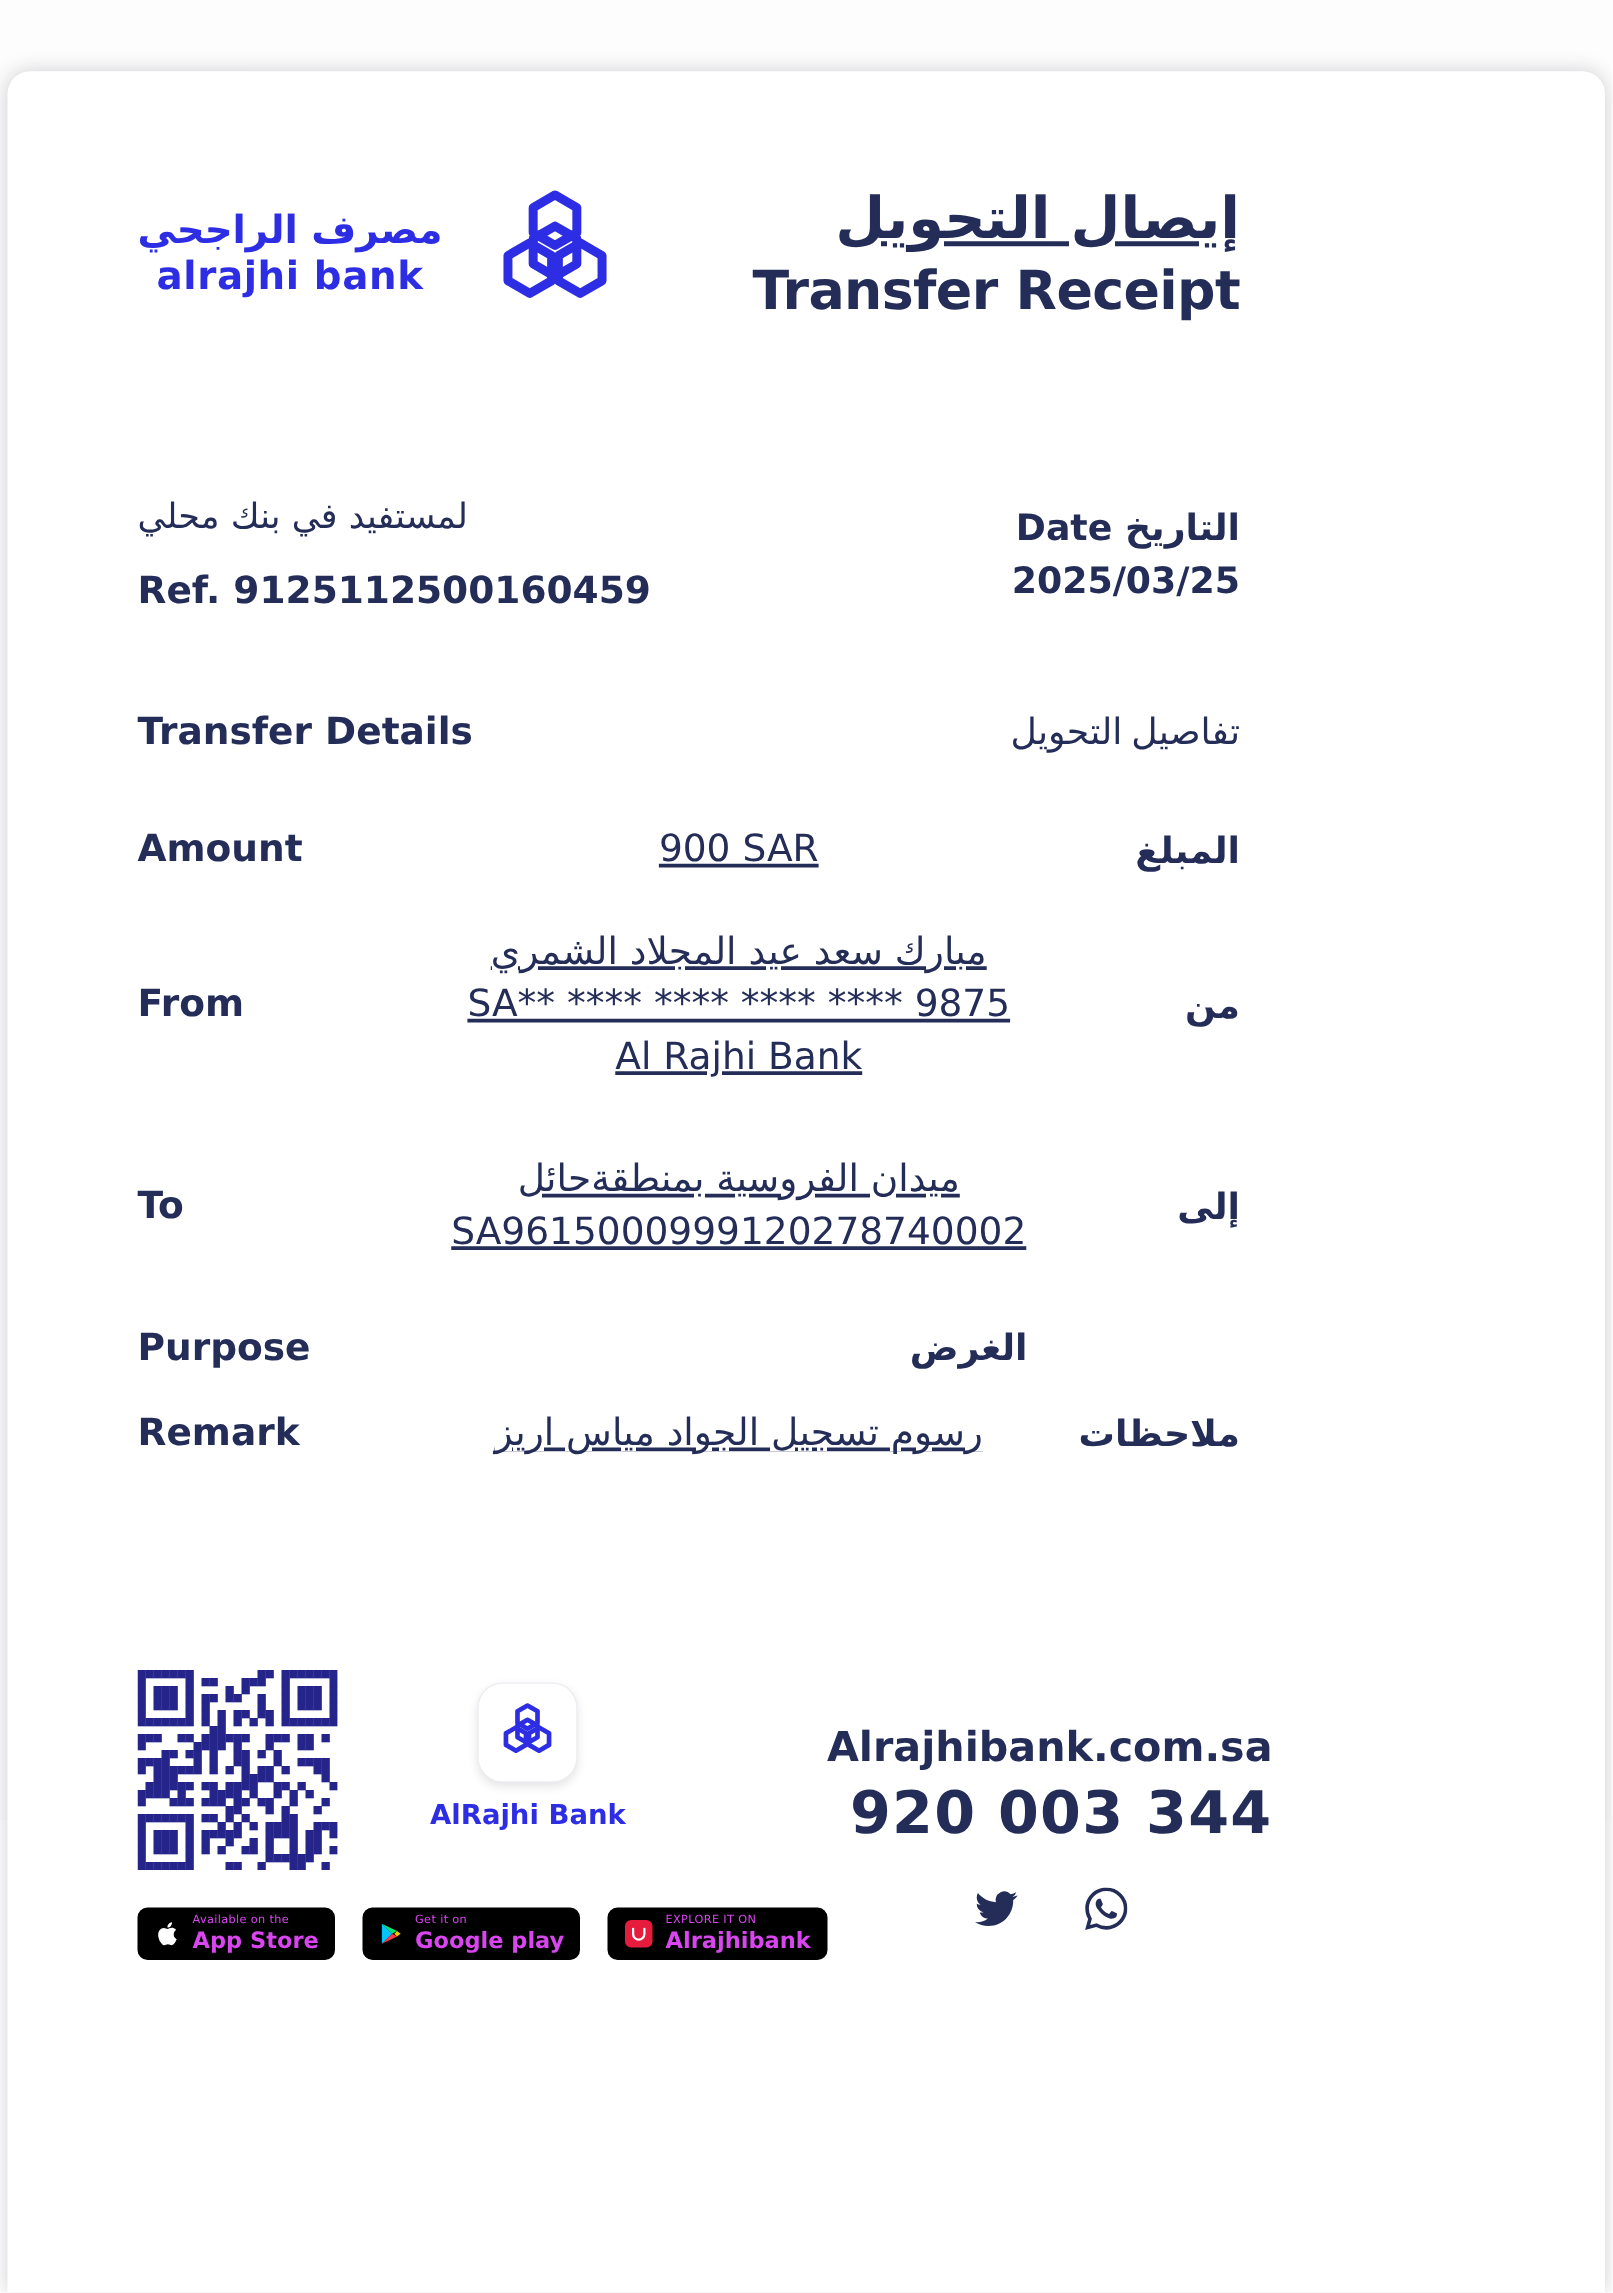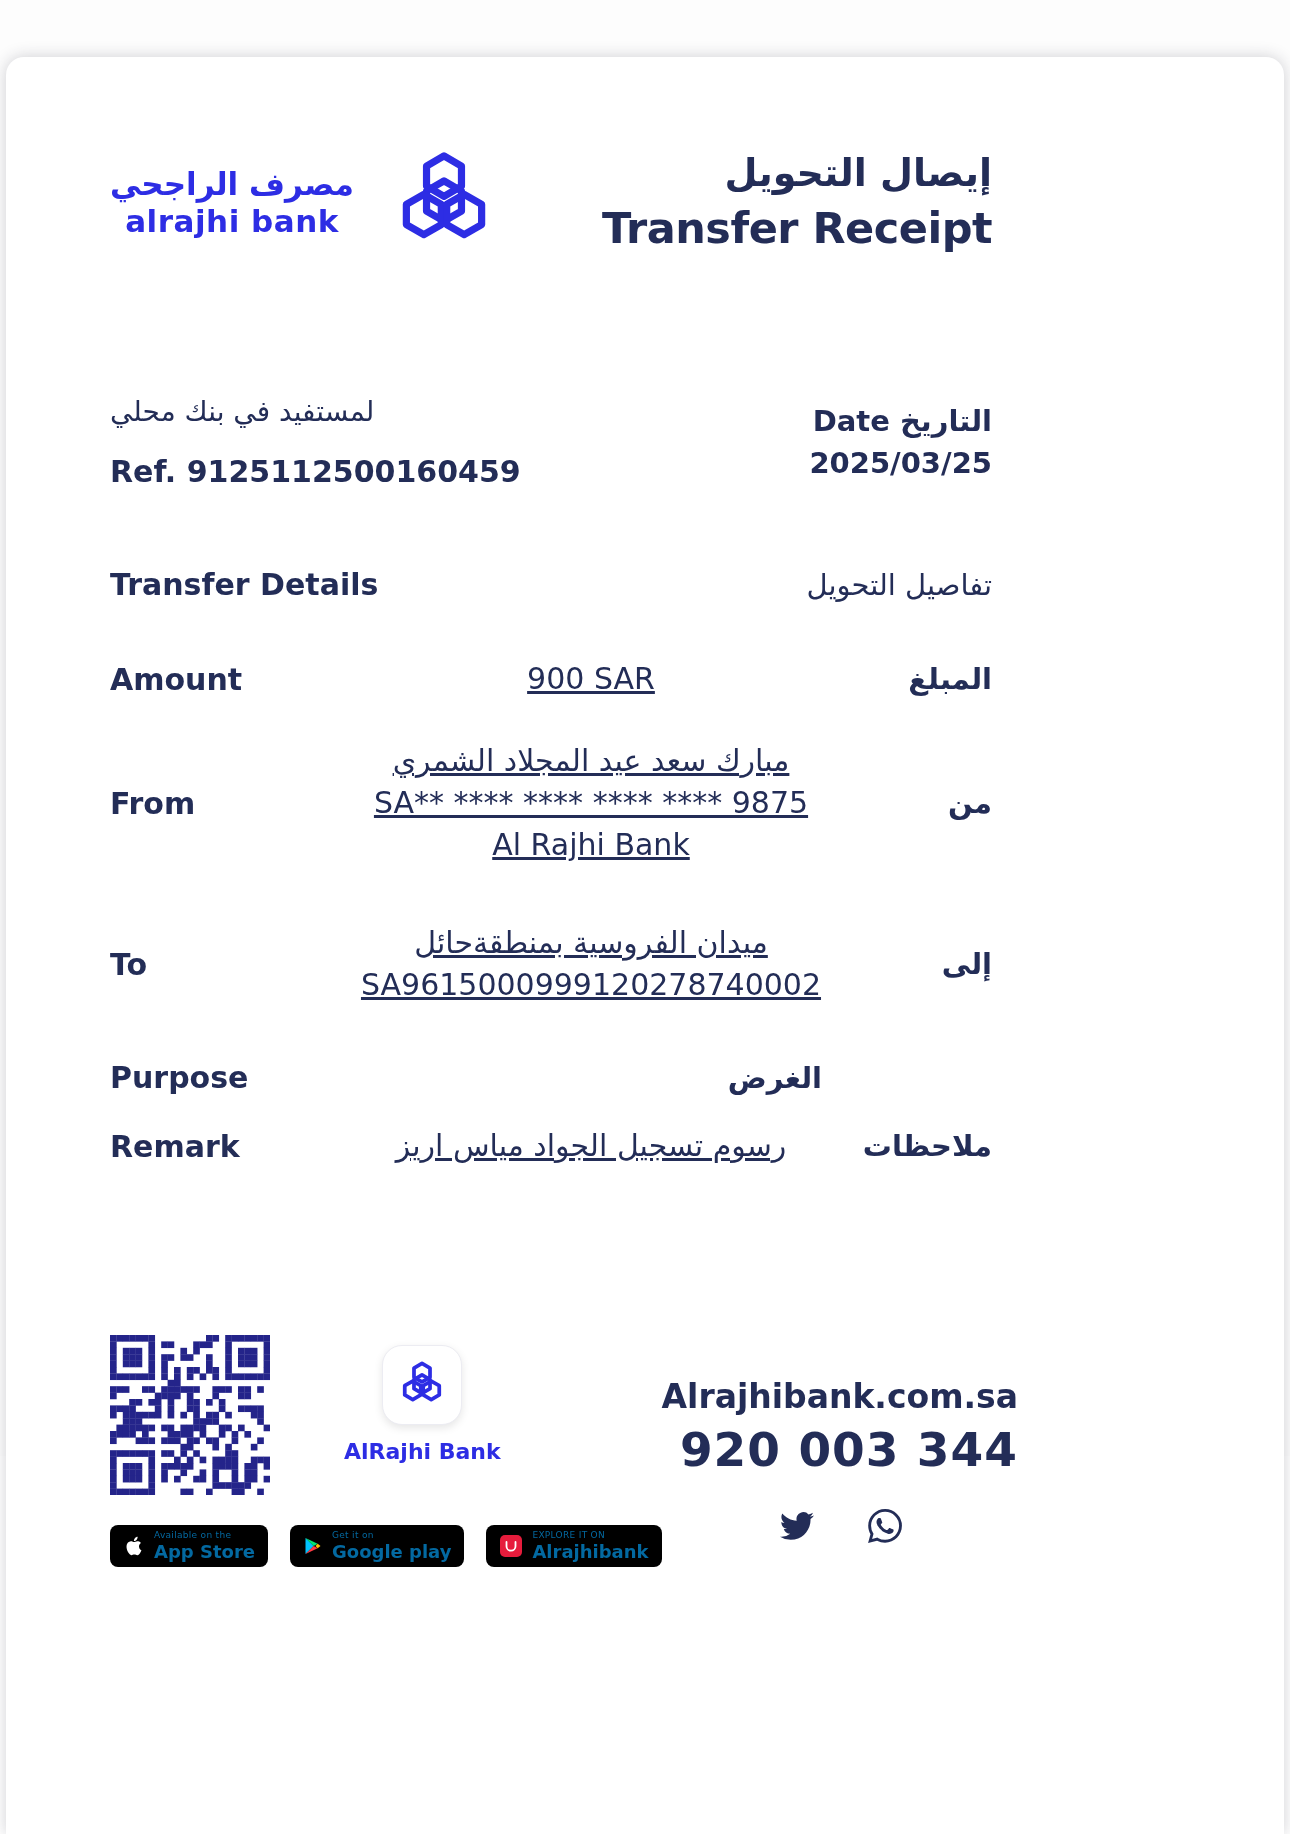--- a/index.html
+++ b/index.html
@@ -11,35 +11,35 @@
 
   
   .header-row{display:flex;justify-content:space-between;align-items:center;}
   .logo-group{display:flex;align-items:center;gap:42px;}
   .logo-text{text-align:center;color:#2d2de4;}
   .logo-ar{font-size:31px;font-weight:700;line-height:1.1;}
   .logo-en{font-size:31px;font-weight:600;letter-spacing:0.5px;margin-top:2px;}
   .mark{width:96px;height:108px;}
   .mark polygon{fill:none;stroke:#2d2de4;stroke-width:7.5;stroke-linejoin:round;}
   .title-block{text-align:right;}
-  .title-ar{font-size:38px;font-weight:700;line-height:1.1;}
+  .title-ar{font-size:46px;font-weight:700;line-height:1.1;text-decoration:underline;}
   .title-en{font-size:43px;font-weight:800;letter-spacing:-0.5px;margin-top:8px;}
 
   
   .meta-row{display:flex;justify-content:space-between;align-items:center;margin-top:138px;}
   .beneficiary-note{font-size:28px;font-weight:500;text-align:left;}
   .ref{font-size:30px;font-weight:600;margin-top:26px;}
   .meta-right{text-align:right;}
   .date-label{font-size:29px;font-weight:700;}
   .date-value{font-size:29px;font-weight:600;margin-top:8px;}
 
   
   .details-header{display:flex;justify-content:space-between;align-items:center;margin-top:78px;}
   .dh-en{font-size:30px;font-weight:600;}
-  .dh-ar{font-size:29px;font-weight:500;}
+  .dh-ar{font-size:29px;font-weight:500;font-family:Liberation Serif, serif;}
   .detail-row{display:grid;grid-template-columns:250px 1fr 170px;align-items:center;}
   .mt-amount{margin-top:56px;}
   .mt-from{margin-top:40px;}
   .mt-to{margin-top:56px;}
   .mt-purpose{margin-top:54px;}
   .mt-remark{margin-top:30px;}
   .dl-en{font-size:30px;font-weight:800;}
   .dl-ar{font-size:29px;font-weight:700;text-align:right;}
   .dl-values{text-align:center;text-decoration:underline;}
   .dv{font-size:30px;font-weight:500;line-height:1.4;}
@@ -49,21 +49,21 @@
   .qr-app-row{display:flex;align-items:flex-start;gap:74px;}
   .qr{width:160px;height:160px;}
   .qr rect{fill:#24248a;}
   .app-block{text-align:center;margin-top:10px;}
   .app-icon{width:78px;height:78px;margin:0 auto;background:#fff;border:1px solid #ececf2;
     border-radius:20px;box-shadow:0 3px 8px rgba(0,0,0,0.10);display:flex;align-items:center;justify-content:center;}
   .app-icon .mark{width:44px;height:50px;}
   .app-icon .mark polygon{stroke-width:8.5;}
   .app-label{font-size:22px;font-weight:700;color:#2d2de4;margin-top:14px;}
   .badges{display:flex;gap:22px;margin-top:30px;}
-  .badge{background:#000;border-radius:8px;height:42px;padding:0 13px;display:flex;align-items:center;gap:9px;color:#0369a1;cursor:pointer;}
+  .badge{background:#000;border-radius:8px;height:42px;padding:0 13px;display:flex;align-items:center;gap:9px;color:#d946ef;cursor:pointer;}
   .badge-text{line-height:1;}
   .bt-top{font-size:9px;letter-spacing:0.3px;}
   .bt-bottom{font-size:18px;font-weight:600;margin-top:3px;white-space:nowrap;}
   .footer-right{text-align:right;margin-top:42px;}
   .website{font-size:33px;font-weight:700;}
   .phone{font-size:47px;font-weight:800;margin-top:6px;letter-spacing:1px;}
   .social{display:flex;justify-content:center;gap:52px;margin-top:32px;}
   .social svg{fill:#232d57;cursor:pointer;}
 </style>
 </head>

